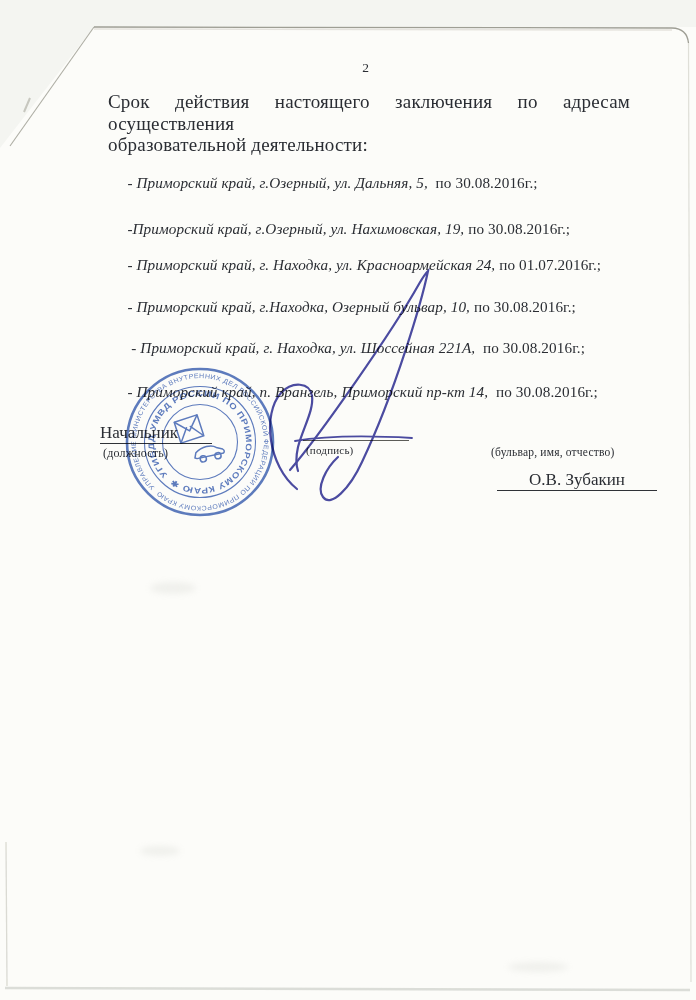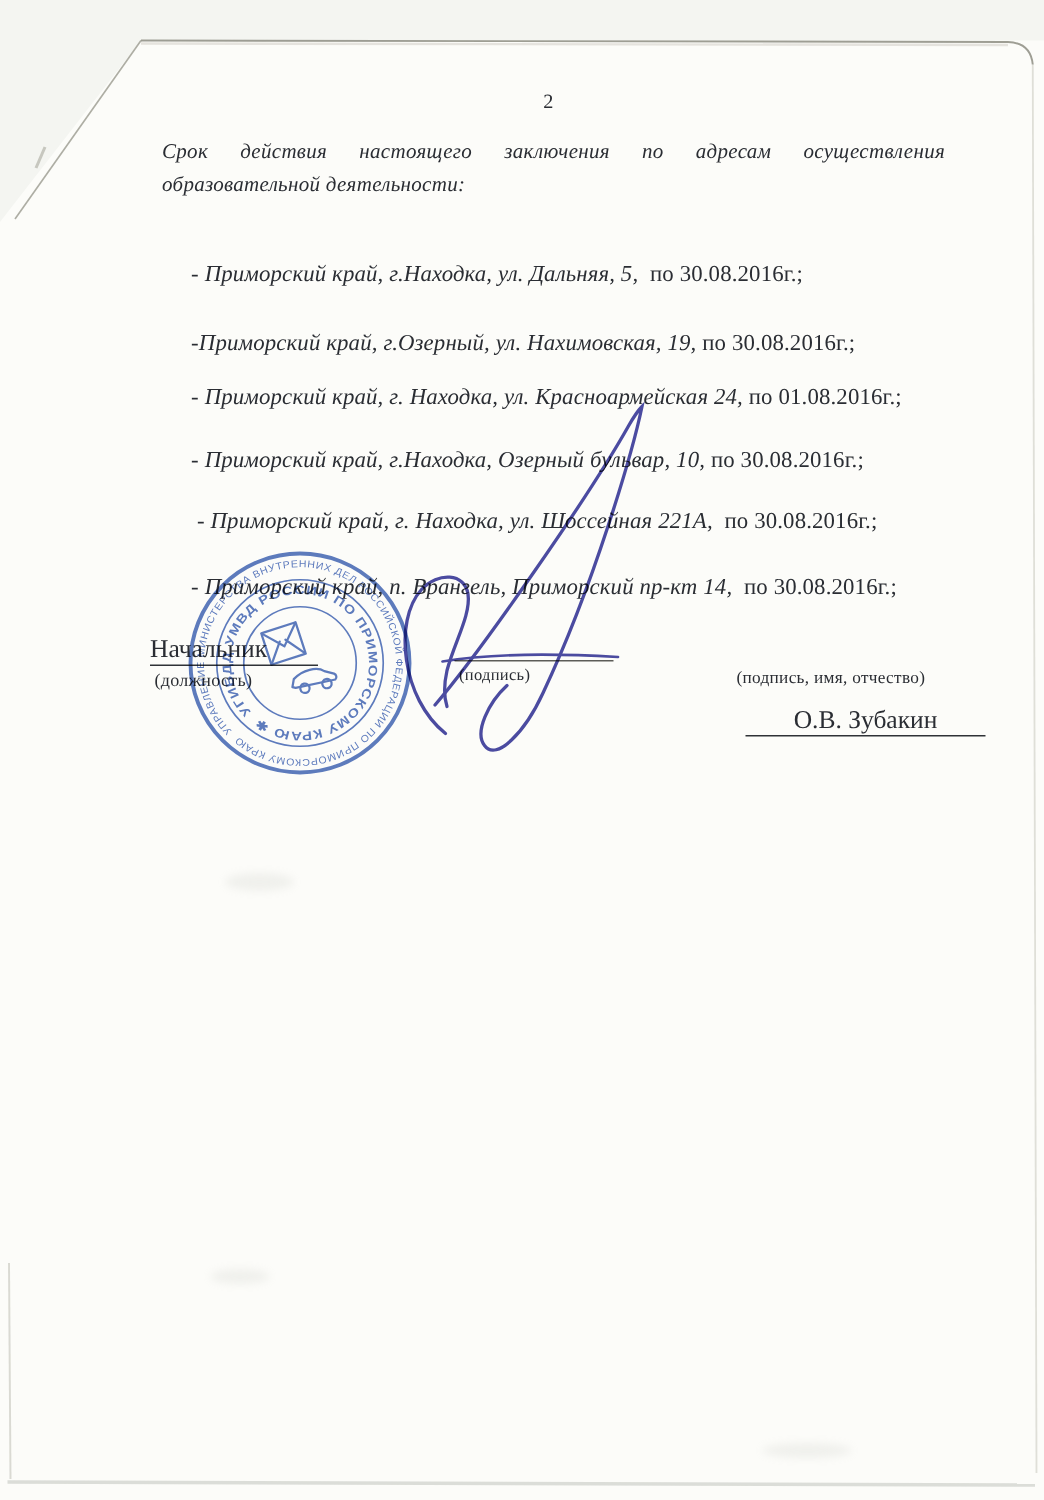--- a/index.html
+++ b/index.html
@@ -9,21 +9,21 @@
     font-family:"Liberation Serif","DejaVu Serif",serif;
     color:#2a2d33;
   }
   .abs{position:absolute;}
   svg{display:block;}
   
   #edges{left:0;top:0;z-index:0;}
   
   #textlayer{z-index:1;left:0;top:0;width:696px;height:1000px;}
   .pagenum{left:336px;top:60px;width:60px;text-align:center;font-size:13.5px;letter-spacing:1px;}
-  .intro{left:108px;top:91px;width:522px;font-size:14px;line-height:21.5px;letter-spacing:.2px;font-style:italic;}
+  .intro{left:108px;top:91px;width:522px;font-size:19px;line-height:21.5px;letter-spacing:.2px;}
   .intro .l1{text-align:justify;text-align-last:justify;}
   .addr{left:104px;font-size:15.2px;white-space:pre;letter-spacing:.1px;}
   .addr .it{font-style:italic;}
   .addr .up{font-style:normal;margin-top:24px;}
   .pos-title{left:100px;top:423px;width:112px;font-size:17px;line-height:20px;
              border-bottom:1.4px solid #2f3237;}
   .pos-cap{left:103px;top:446px;font-size:12px;letter-spacing:.2px;}
   .sig-line{left:303px;top:440px;width:106px;height:0;border-top:1.3px solid #5c5c58;}
   .sig-cap{left:306px;top:444px;font-size:11px;letter-spacing:.2px;}
   .name-title{left:497px;top:421px;width:160px;font-size:17px;line-height:21px;text-align:center;
@@ -57,46 +57,46 @@
   <div id="textlayer" class="abs">
 
     <div class="abs pagenum">2</div>
 
     <div class="abs intro">
       <div class="l1">Срок действия настоящего заключения по адресам осуществления</div>
       <div class="l2">образовательной деятельности:</div>
     </div>
 
     <div class="abs addr" style="top:156px;">
-      <span class="it">- Приморский край, г.Находка, ул. Дальняя, 5,</span><span class="up">  по 30.08.2016г.;</span>
+      <span class="it">- Приморский край, г.Озерный, ул. Дальняя, 5,</span><span class="up">  по 30.08.2016г.;</span>
     </div>
     <div class="abs addr" style="top:202px;">
       <span class="it">-Приморский край, г.Озерный, ул. Нахимовская, 19,</span><span class="up"> по 30.08.2016г.;</span>
     </div>
     <div class="abs addr" style="top:238px;">
-      <span class="it">- Приморский край, г. Находка, ул. Красноармейская 24,</span><span class="up"> по 01.08.2016г.;</span>
+      <span class="it">- Приморский край, г. Находка, ул. Красноармейская 24,</span><span class="up"> по 01.07.2016г.;</span>
     </div>
     <div class="abs addr" style="top:280px;">
       <span class="it">- Приморский край, г.Находка, Озерный бульвар, 10,</span><span class="up"> по 30.08.2016г.;</span>
     </div>
     <div class="abs addr" style="top:321px;text-align:center;">
       <span class="it"> - Приморский край, г. Находка, ул. Шоссейная 221А,</span><span class="up">  по 30.08.2016г.;</span>
     </div>
     <div class="abs addr" style="top:365px;">
       <span class="it">- Приморский край, п. Врангель, Приморский пр-кт 14,</span><span class="up">  по 30.08.2016г.;</span>
     </div>
 
     <div class="abs pos-title">Начальник</div>
     <div class="abs pos-cap">(должность)</div>
 
     <div class="abs sig-line"></div>
     <div class="abs sig-cap">(подпись)</div>
 
     <div class="abs name-title">О.В. Зубакин</div>
-    <div class="abs name-cap">(подпись, имя, отчество)</div>
+    <div class="abs name-cap">(бульвар, имя, отчество)</div>
   </div>
 
   <svg id="stamp" class="abs" width="160" height="160" viewBox="-80 -80 160 160">
     <g stroke="#3a5fb4" fill="none">
       <circle r="73" stroke-width="2.6"></circle>
       <circle r="55.5" stroke-width="1.1"></circle>
       <circle r="37.5" stroke-width="1.1"></circle>
     </g>
     <defs>
       <path id="arcOuter" d="M -45.3 45.3 A 64 64 0 1 1 45.3 45.3 A 64 64 0 0 1 -45.3 45.3"></path>

